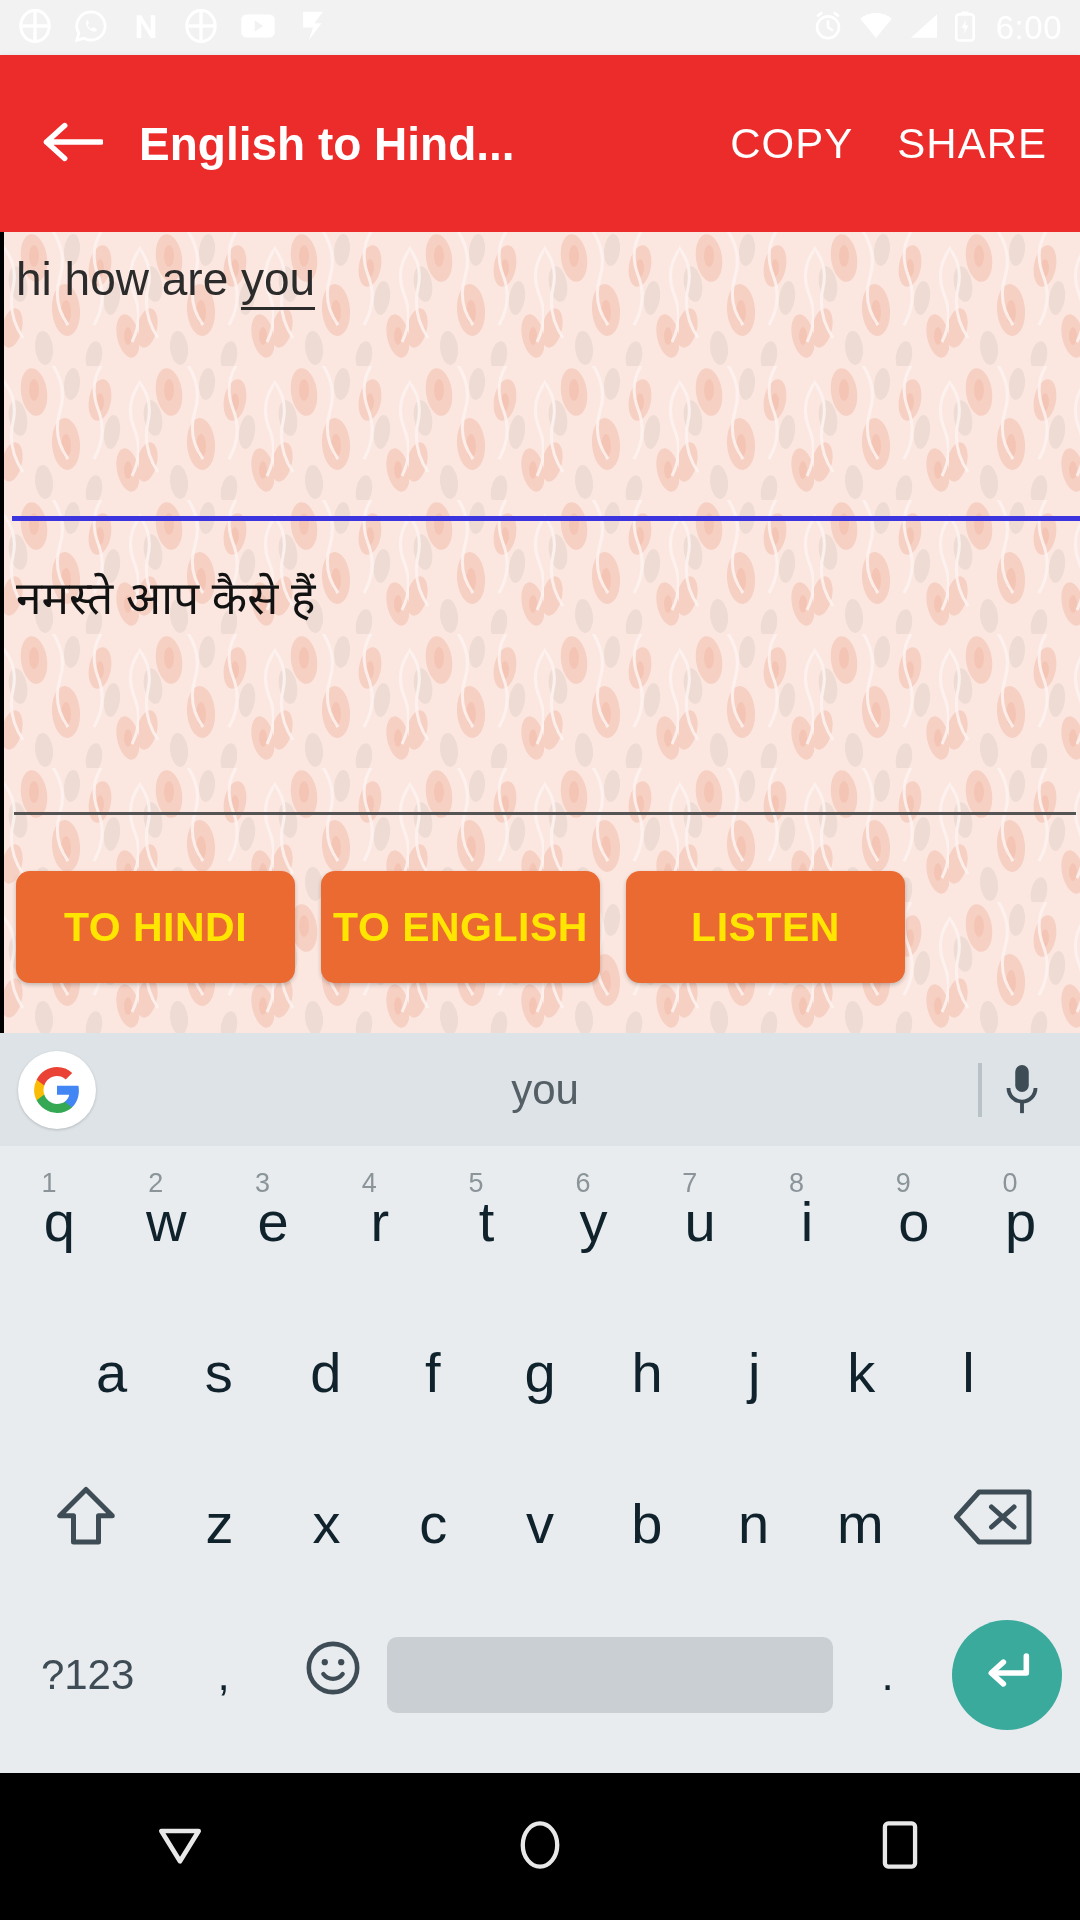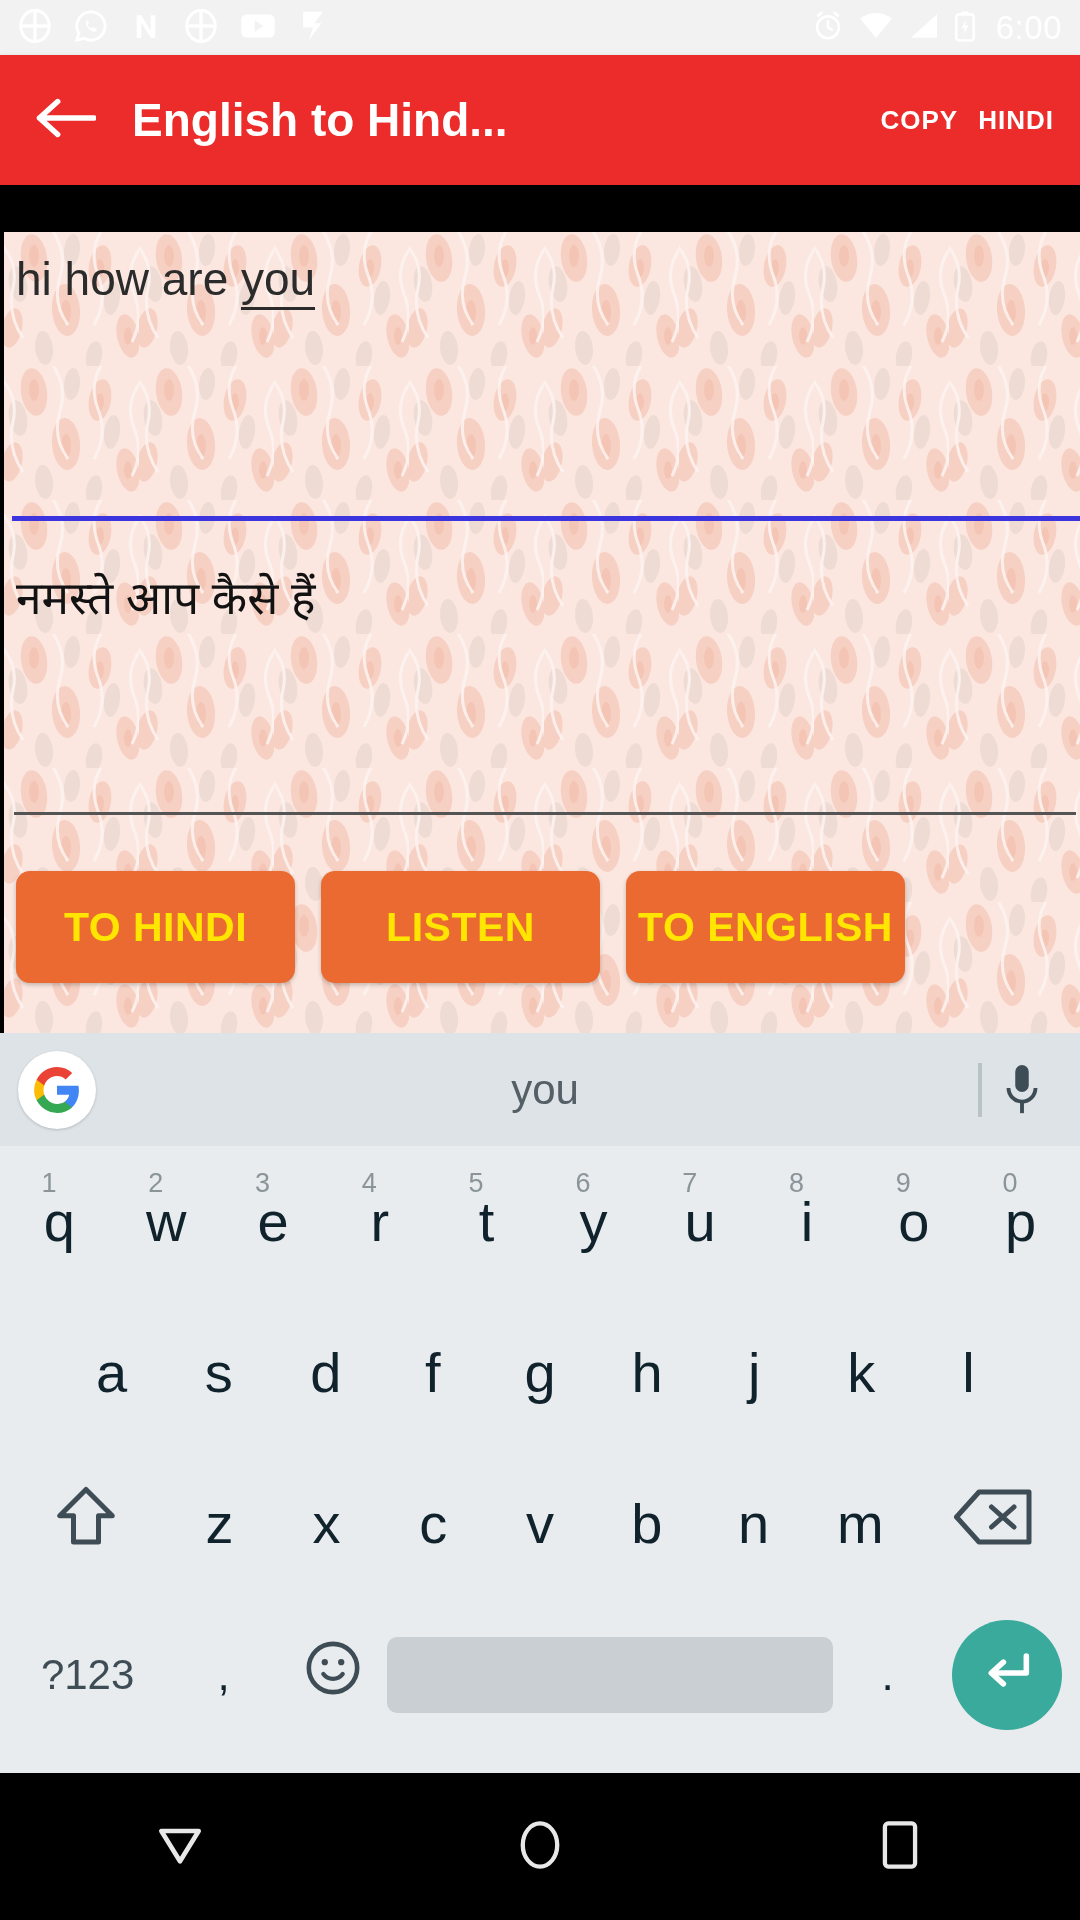--- a/index.html
+++ b/index.html
@@ -21,39 +21,39 @@
   .sb-left { display:flex; align-items:center; gap:22px; flex:1; }
   .sb-right { display:flex; align-items:center; gap:14px; }
   .sb-ico { display:block; }
   .sb-time {
     color:#ffffff; font-size:33px; font-weight:400;
     letter-spacing:0.5px; margin-left:6px;
   }
 
   
   .appbar {
-    position:absolute; top:55px; left:0; width:1080px; height:130px;
+    position:absolute; top:55px; left:0; width:1080px; height:177px;
     background:#ec2b2b;
     display:flex; align-items:center;
-    padding:0 26px;
+    padding:0 33px;
     box-shadow:0 3px 6px rgba(0,0,0,.25);
   }
   .back-btn {
     width:78px; height:78px;
     display:flex; align-items:center; justify-content:center;
     margin-right:28px;
   }
   .appbar-title {
     color:#fff; font-size:46px; font-weight:bold;
     white-space:nowrap; overflow:hidden;
     flex:1;
   }
   .appbar-action {
-    color:#fff; font-size:26px; font-weight:bold;
-    letter-spacing:1px; margin-left:20px; white-space:nowrap;
+    color:#fff; font-size:42px; font-weight:normal;
+    letter-spacing:1px; margin-left:44px; white-space:nowrap;
   }
 
   
   .content {
     position:absolute; top:232px; left:4px; width:1080px; height:801px;
     background-color:#f9ded6;
     overflow:hidden;
   }
   .pattern {
     position:absolute; inset:0;
@@ -228,21 +228,21 @@
   <div class="appbar">
     <div class="back-btn">
       <span>
         <svg width="62" height="44" viewBox="0 0 34 24">
             <path d="M13 3L3 12l10 9M3 12h30" stroke="#fff" stroke-width="3" fill="none" stroke-linecap="round" stroke-linejoin="round"></path>
           </svg>
       </span>
     </div>
     <div class="appbar-title">English to Hind...</div>
     <div class="appbar-action">COPY</div>
-    <div class="appbar-action">HINDI</div>
+    <div class="appbar-action">SHARE</div>
   </div>
 
   <div class="content">
 
     <svg class="pattern" width="1080" height="801" viewBox="0 0 1080 801" preserveAspectRatio="none">
       <defs>
         <pattern id="leo" width="135" height="134" patternUnits="userSpaceOnUse">
           <rect width="135" height="134" fill="#fbe7e0"></rect>
           <g fill="#f6cfc2" opacity="0.95">
             <ellipse cx="30" cy="26" rx="13" ry="24" transform="rotate(-8 30 26)"></ellipse>
@@ -280,22 +280,22 @@
     </div>
 
     <div class="blue-rule" style="top:284px;"></div>
 
     <div class="dst-text" style="top:340px;text-align:right;">नमस्ते आप कैसे हैं</div>
 
     <div class="grey-rule" style="top:580px;"></div>
 
     <div class="btn-row" style="top:623px;">
       <button class="act-btn">TO HINDI</button>
+      <button class="act-btn">TO ENGLISH</button>
       <button class="act-btn">LISTEN</button>
-      <button class="act-btn">TO ENGLISH</button>
     </div>
   </div>
 
   <div class="keyboard">
 
     <div class="suggestbar">
       <div class="g-logo">
         <svg width="50" height="50" viewBox="0 0 48 48">
           <path fill="#4285F4" d="M45 24.5c0-1.6-.15-3.15-.43-4.64H24v8.79h11.77c-.5 2.7-2.04 5-4.35 6.53v5.43h7.05C42.6 36.7 45 31.1 45 24.5z"></path>
           <path fill="#34A853" d="M24 46c5.9 0 10.86-1.96 14.47-5.32l-7.05-5.43c-1.96 1.31-4.47 2.09-7.42 2.09-5.7 0-10.53-3.85-12.25-9.03H4.45v5.6C8.04 41.06 15.45 46 24 46z"></path>

